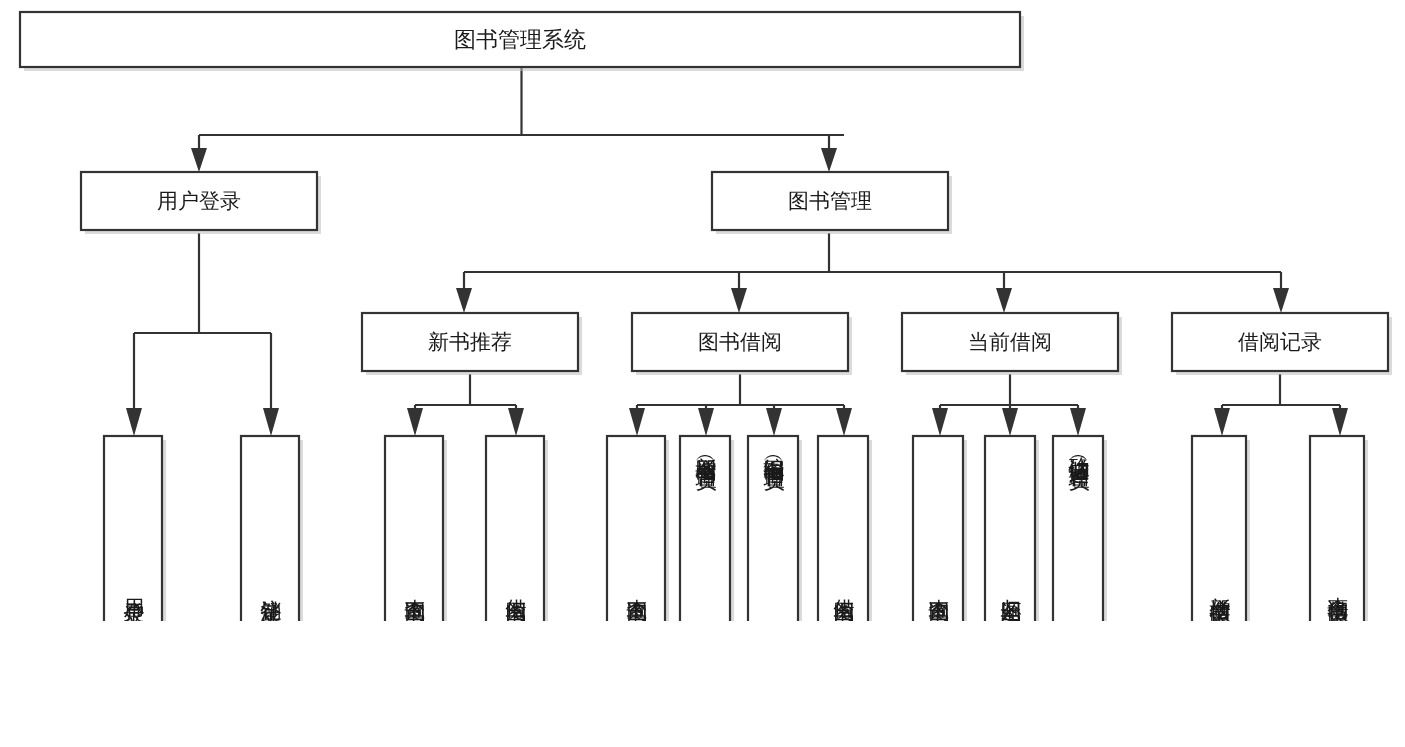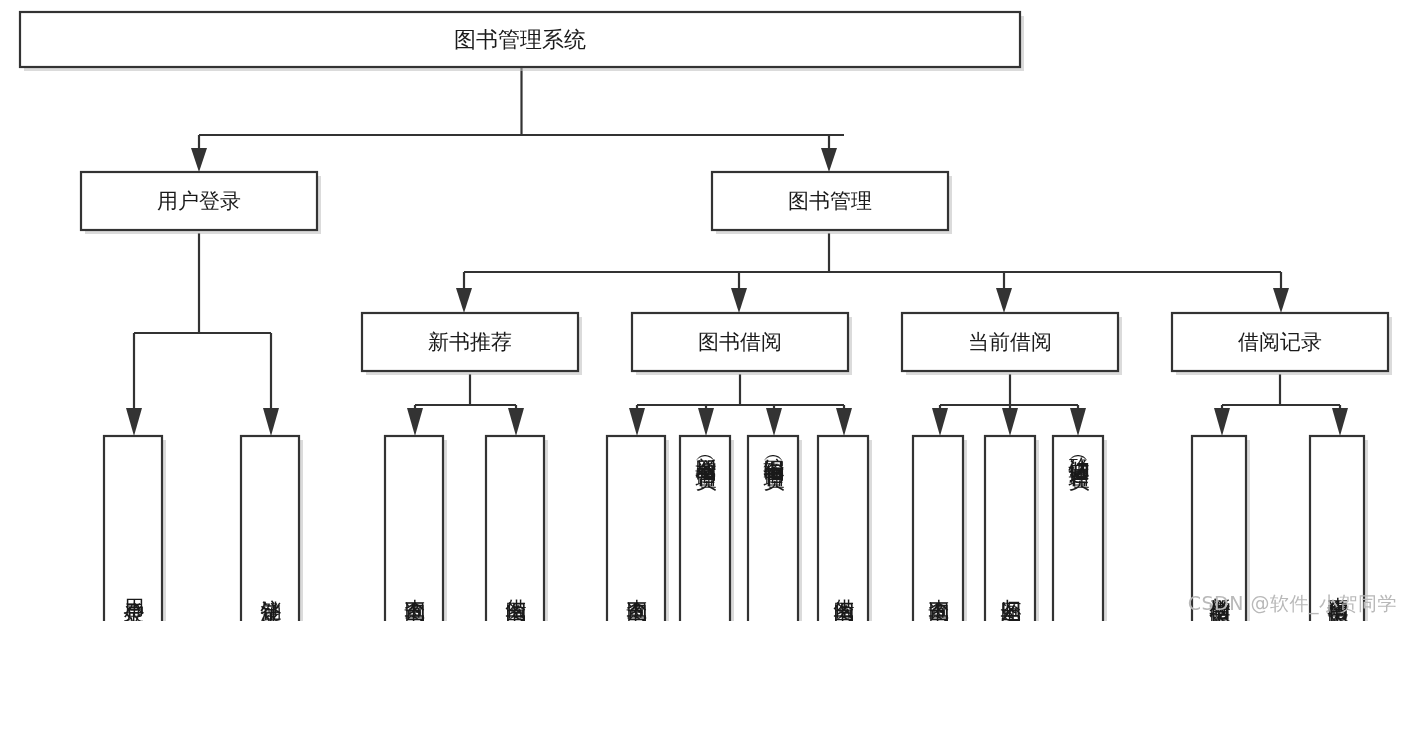--- a/index.html
+++ b/index.html
@@ -327,14 +327,13 @@
       <rect class="node-box" x="1310" y="436" width="54" height="299"></rect>
       <foreignObject x="1311" y="437" width="52" height="297">
         <div xmlns="http://www.w3.org/1999/xhtml" class="vlabel-wrap center">
           <span class="vlabel">查询借阅记录</span>
         </div>
       </foreignObject>
     </g>
 
   </svg>
 
-  <div class="watermark">CSDN @软件_小贺同学</div>
 </div>
 
 </body></html>

